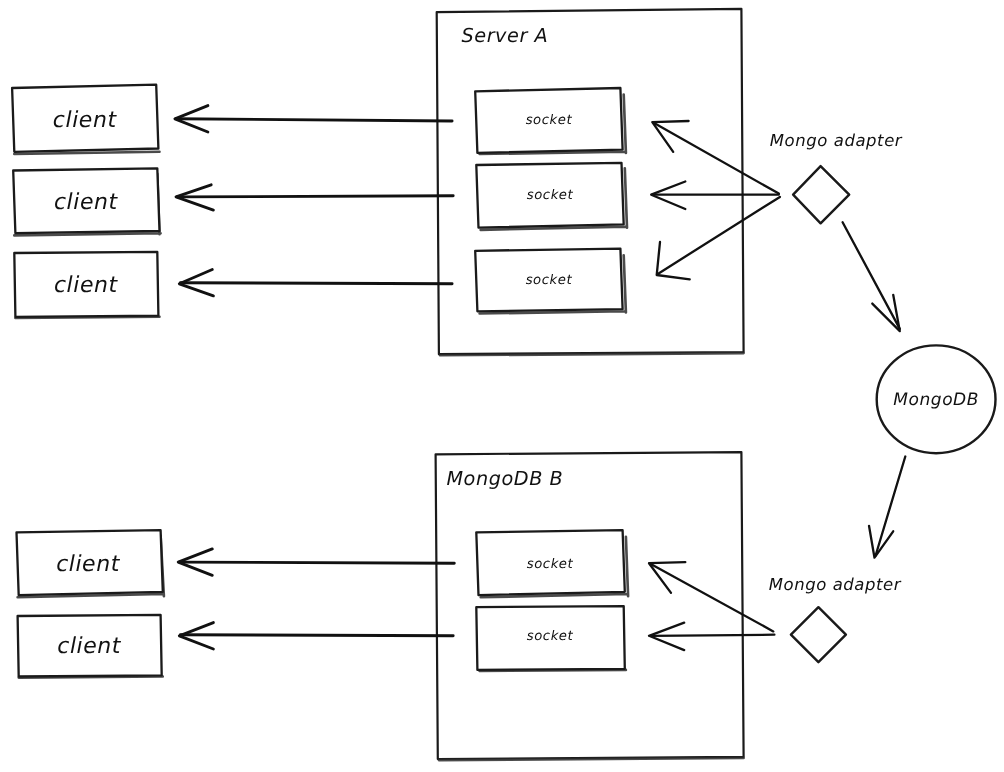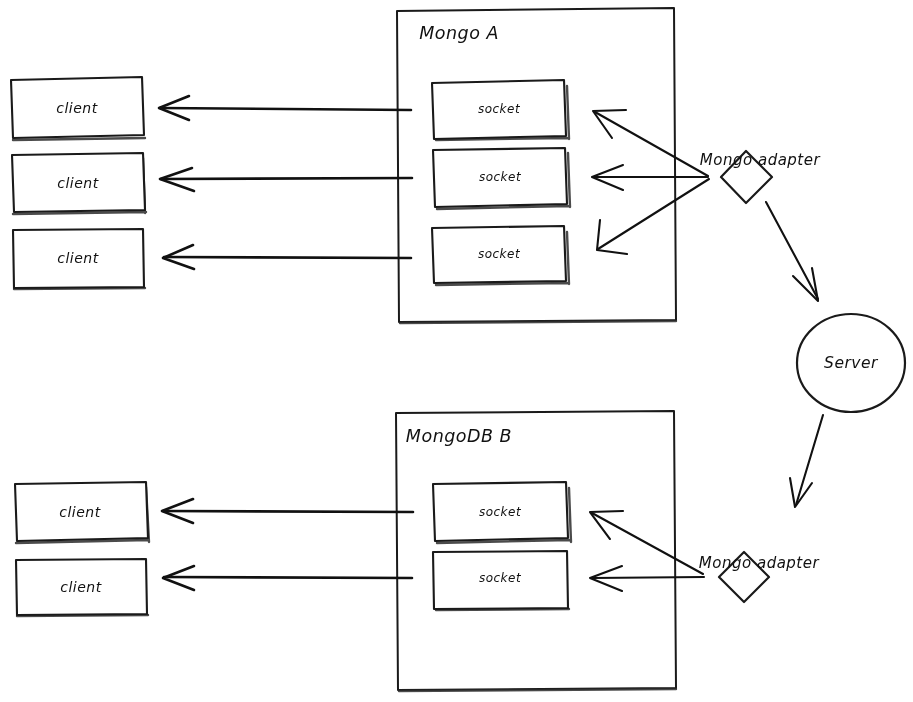--- a/index.html
+++ b/index.html
@@ -80,24 +80,24 @@
   }
   .txt {
     position: absolute;
     font-family: "DejaVu Sans", sans-serif;
     color: #111111;
     font-style: italic;
     white-space: nowrap;
     transform: translate(-50%, -50%);
     letter-spacing: 0.5px;
   }
-  .txt.client-label { font-size: 14px; }
+  .txt.client-label { font-size: 20px; }
   .txt.socket-label { font-size: 12px; }
   .txt.server-label { font-size: 17.5px; }
-  .txt.adapter-label { font-size: 15px; margin-top: 32px; }
+  .txt.adapter-label { font-size: 15px; }
   .txt.db-label { font-size: 15.5px; }
 </style>
 </head>
 <body>
 
 <div id="canvas">
 
   <svg class="diagram" viewBox="0 0 913 702" xmlns="http://www.w3.org/2000/svg">
 
     <g>
@@ -217,37 +217,37 @@
     </g>
     <g>
       <path class="arrow-line thin" d="M704,577 L592,578"></path>
       <path class="arrow-head thin" d="M622,566 L590,578 L622,591"></path>
     </g>
 
   </svg>
 
   <div class="txt-layer">
 
-    <div class="txt server-label" style="left:459px; top:33px;">Mongo A</div>
+    <div class="txt server-label" style="left:459px; top:33px;">Server A</div>
     <div class="txt server-label" style="left:459px; top:436px;">MongoDB B</div>
 
     <div class="txt socket-label" style="left:499px; top:109px;">socket</div>
     <div class="txt socket-label" style="left:500px; top:177px;">socket</div>
     <div class="txt socket-label" style="left:499px; top:254px;">socket</div>
 
     <div class="txt socket-label" style="left:500px; top:512px;">socket</div>
     <div class="txt socket-label" style="left:500px; top:578px;">socket</div>
 
     <div class="txt client-label" style="left:77px; top:108px;">client</div>
     <div class="txt client-label" style="left:78px; top:183px;">client</div>
     <div class="txt client-label" style="left:78px; top:258px;">client</div>
 
     <div class="txt client-label" style="left:80px; top:512px;">client</div>
     <div class="txt client-label" style="left:81px; top:587px;">client</div>
 
     <div class="txt adapter-label" style="left:760px; top:128px;">Mongo adapter</div>
     <div class="txt adapter-label" style="left:759px; top:531px;">Mongo adapter</div>
 
-    <div class="txt db-label" style="left:851px; top:363px;">Server</div>
+    <div class="txt db-label" style="left:851px; top:363px;">MongoDB</div>
 
   </div>
 
 </div>
 
 </body></html>

